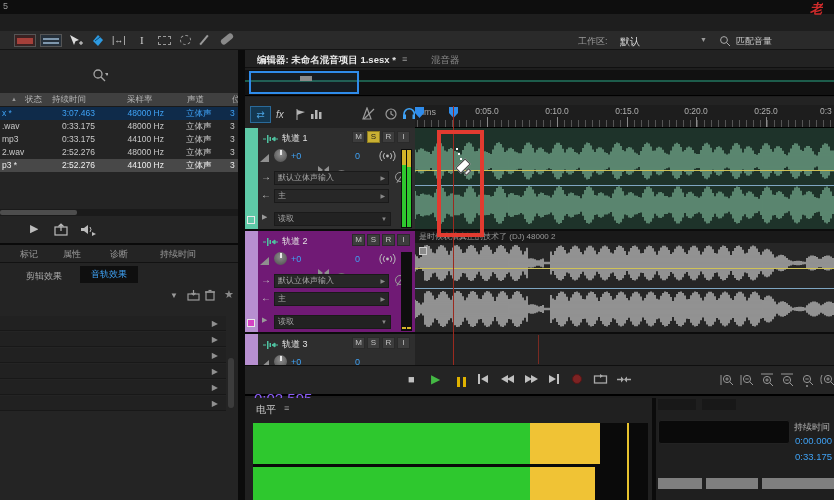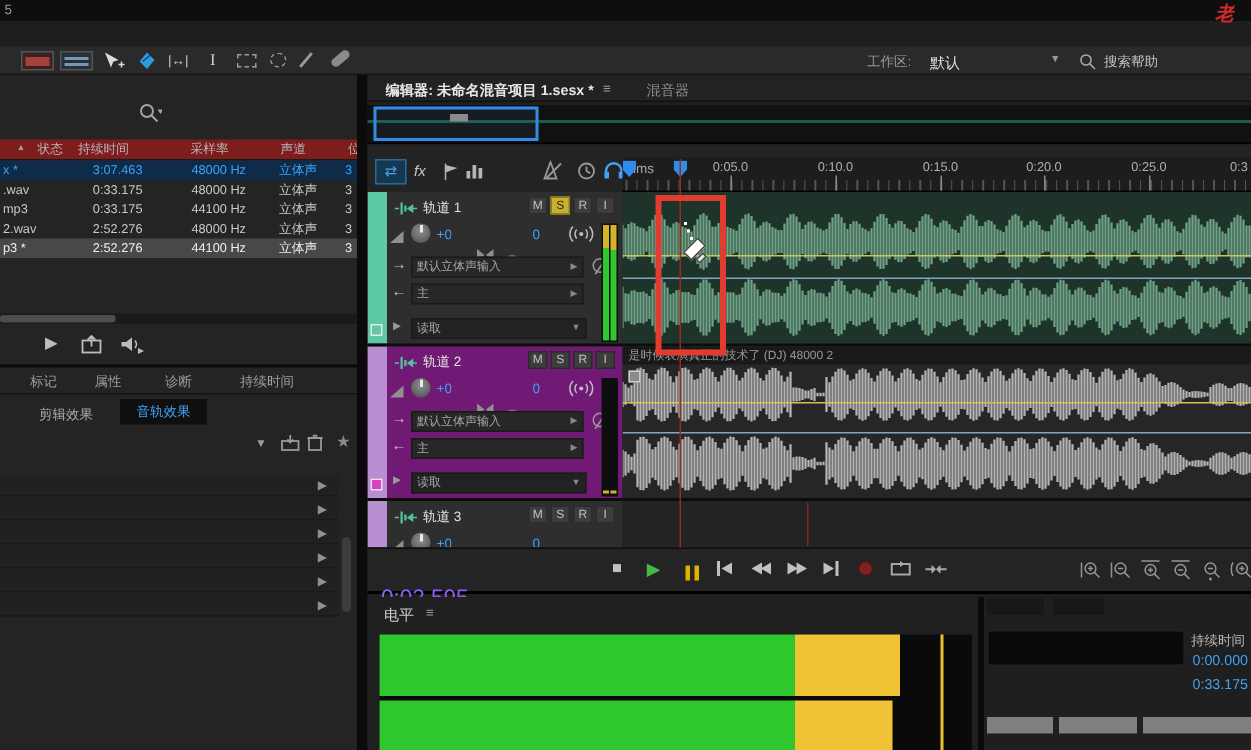--- a/index.html
+++ b/index.html
@@ -60,31 +60,31 @@
     <div class="r" style="left:180px;top:4px;width:11px;height:10px;border:1px dashed #9a9a9a;border-radius:50%"></div>
     <div class="r" style="left:203px;top:3px;width:2px;height:12px;background:#9a9a9a;transform:rotate(40deg)"></div>
     <div class="r" style="left:220px;top:5px;width:14px;height:6px;background:#8a8a8a;border-radius:3px;transform:rotate(-40deg)"></div>
     <span class="r tx" style="left:578px;top:4px;color:#9a9a9a;font-size:9px">工作区:</span>
     <span class="r tx" style="left:620px;top:4px;color:#dddddd;font-size:10px">默认</span>
     <span class="r tx" style="left:700px;top:5px;color:#9a9a9a;font-size:7px">▼</span>
     <svg class="r" style="left:719px;top:4px" width="12" height="12">
         <circle cx="5" cy="5" r="3.4" fill="none" stroke="#aaa"></circle>
         <line x1="7.6" y1="7.6" x2="11" y2="11" stroke="#aaa"></line>
       </svg>
-    <span class="r tx" style="left:736px;top:4px;color:#c5c5c5;font-size:9px">搜索帮助</span>
+    <span class="r tx" style="left:736px;top:4px;color:#c5c5c5;font-size:9px">匹配音量</span>
   </div>
 
   <div class="r" style="left:0;top:50px;width:238px;height:450px;background:#242424;overflow:hidden">
     <svg class="r" style="left:92px;top:18px" width="16" height="15">
         <circle cx="6" cy="6" r="4" fill="none" stroke="#a5a5a5" stroke-width="1.3"></circle>
         <line x1="9" y1="9" x2="13" y2="13" stroke="#a5a5a5" stroke-width="1.3"></line>
         <path d="M13 5 l4 0 l-2 3 Z" fill="#a5a5a5"></path>
       </svg>
 
-    <div class="r" style="left:0;top:43px;width:238px;height:14px;background:#7f1d1d;border-bottom:1px solid #1a1a1a">
+    <div class="r" style="left:0;top:43px;width:238px;height:14px;background:#404040;border-bottom:1px solid #1a1a1a">
       <span class="hcol" style="left:11px;top:3px;font-size:6px;color:#999">▲</span>
       <span class="hcol" style="left:25px;top:1px">状态</span>
       <span class="hcol" style="left:52px;top:1px">持续时间</span>
       <span class="hcol" style="left:127px;top:1px">采样率</span>
       <span class="hcol" style="left:187px;top:1px">声道</span>
       <span class="hcol" style="left:232px;top:1px">位</span>
     </div>
 
     <div class="r" style="left:0;top:57px;width:238px;height:13px;background:#0f2b4a;color:#3fa2f5">
       <span class="cell tx" style="left:2px;width:40px">x *</span>

